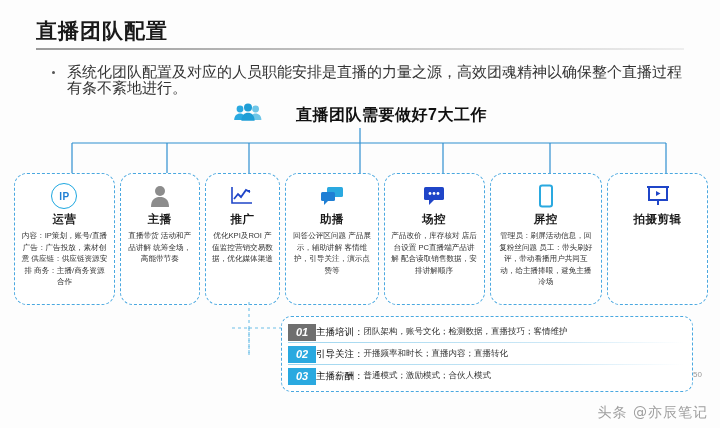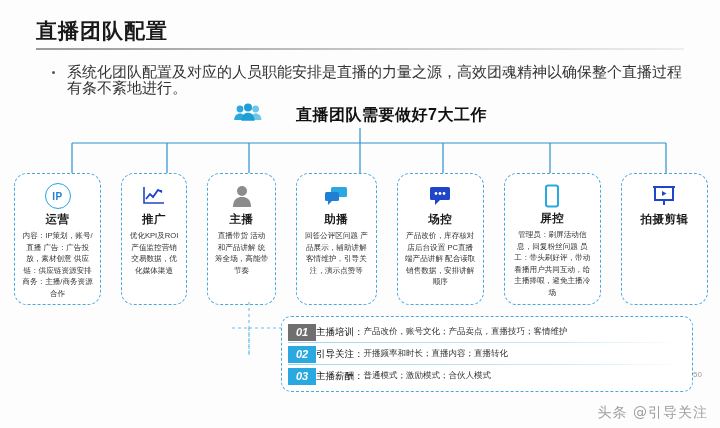--- a/index.html
+++ b/index.html
@@ -41,21 +41,21 @@
   }
   #people-icon{flex:0 0 auto;}
   #center-heading-text{font-size:16px;font-weight:bold;color:#111;letter-spacing:.5px;margin-left:24px;}
 
   
   #tree{position:absolute;left:0;top:128px;width:720px;height:62px;pointer-events:none;}
 
   
   #cards{
     position:absolute;left:14px;top:173px;width:694px;height:132px;
-    display:flex;gap:20px;
+    display:flex;gap:5px;
   }
   .card{
     border:1px dashed #4aa8e0;border-radius:13px;
     background:#ffffff;
     padding:9px 4px 6px 4px;
     display:flex;flex-direction:column;align-items:center;
     box-sizing:border-box;
   }
   .card-icon{height:26px;display:flex;align-items:center;justify-content:center;margin-bottom:3px;}
   .card-title{font-size:11.5px;font-weight:bold;color:#1a1a1a;margin-bottom:3px;letter-spacing:.5px;}
@@ -158,41 +158,41 @@
   <div id="cards">
 
     <div class="card c0">
       <div class="card-icon">
         <span class="ip-circle">IP</span>
       </div>
       <div class="card-title">运营</div>
       <div class="card-body">内容：IP策划，账号/直播 广告：广告投放，素材创意 供应链：供应链资源安排 商务：主播/商务资源合作</div>
     </div>
 
+    <div class="card c2">
+      <div class="card-icon">
+        <svg width="22" height="24" viewBox="0 0 22 24">
+          <circle cx="11" cy="7" r="5" fill="#8c8c8c"></circle>
+          <path d="M2 23 C2 15.5 6 13 11 13 C16 13 20 15.5 20 23 Z" fill="#8c8c8c"></path>
+        </svg>
+      </div>
+      <div class="card-title">主播</div>
+      <div class="card-body">直播带货 活动和产品讲解 统筹全场，高能带节奏</div>
+    </div>
+
     <div class="card c1">
       <div class="card-icon">
         <svg width="24" height="22" viewBox="0 0 24 22">
           <path d="M2 2 L2 18 L22 18" stroke="#1f45c8" stroke-width="1.6" fill="none"></path>
           <polyline points="4,14 8,9 11,12 16,5 20,7" stroke="#1f45c8" stroke-width="1.8" fill="none"></polyline>
           <path d="M16 5 L20 5 L20 8 Z" fill="#1f45c8"></path>
         </svg>
       </div>
       <div class="card-title">推广</div>
       <div class="card-body">优化KPI及ROI 产值监控营销交易数据，优化媒体渠道</div>
-    </div>
-
-    <div class="card c2">
-      <div class="card-icon">
-        <svg width="22" height="24" viewBox="0 0 22 24">
-          <circle cx="11" cy="7" r="5" fill="#8c8c8c"></circle>
-          <path d="M2 23 C2 15.5 6 13 11 13 C16 13 20 15.5 20 23 Z" fill="#8c8c8c"></path>
-        </svg>
-      </div>
-      <div class="card-title">主播</div>
-      <div class="card-body">直播带货 活动和产品讲解 统筹全场，高能带节奏</div>
     </div>
 
     <div class="card c3">
       <div class="card-icon">
         <svg width="26" height="22" viewBox="0 0 26 22">
           <rect x="8" y="2" width="16" height="10" rx="1.5" fill="#2aa9e0"></rect>
           <path d="M12 12 L12 16 L16 12 Z" fill="#2aa9e0"></path>
           <rect x="2" y="7" width="14" height="9" rx="1.5" fill="#1f7fd4"></rect>
           <path d="M5 16 L5 20 L9 16 Z" fill="#1f7fd4"></path>
         </svg>
@@ -246,35 +246,35 @@
       <line x1="249" y1="30" x2="281" y2="30"></line>
       <line x1="232" y1="30" x2="249" y2="30"></line>
     </g>
   </svg>
 
   <div id="bottom-panel">
 
     <div class="prow">
       <span class="pnum gray">01</span>
       <span class="plabel">主播培训：</span>
-      <span class="ptext">产品改价，账号文化；产品卖点，直播技巧；客情维护</span>
+      <span class="ptext">团队架构，账号文化；检测数据，直播技巧；客情维护</span>
       <span class="prow-sep"></span>
     </div>
 
     <div class="prow">
       <span class="pnum blue">02</span>
       <span class="plabel">引导关注：</span>
       <span class="ptext">开播频率和时长；直播内容；直播转化</span>
       <span class="prow-sep"></span>
     </div>
 
     <div class="prow">
       <span class="pnum blue">03</span>
       <span class="plabel">主播薪酬：</span>
       <span class="ptext">普通模式；激励模式；合伙人模式</span>
     </div>
 
   </div>
 
   <div id="page-number">50</div>
-  <div id="watermark">头条 @引导关注</div>
+  <div id="watermark">头条 @亦辰笔记</div>
 
 </div>
 
 </body></html>

